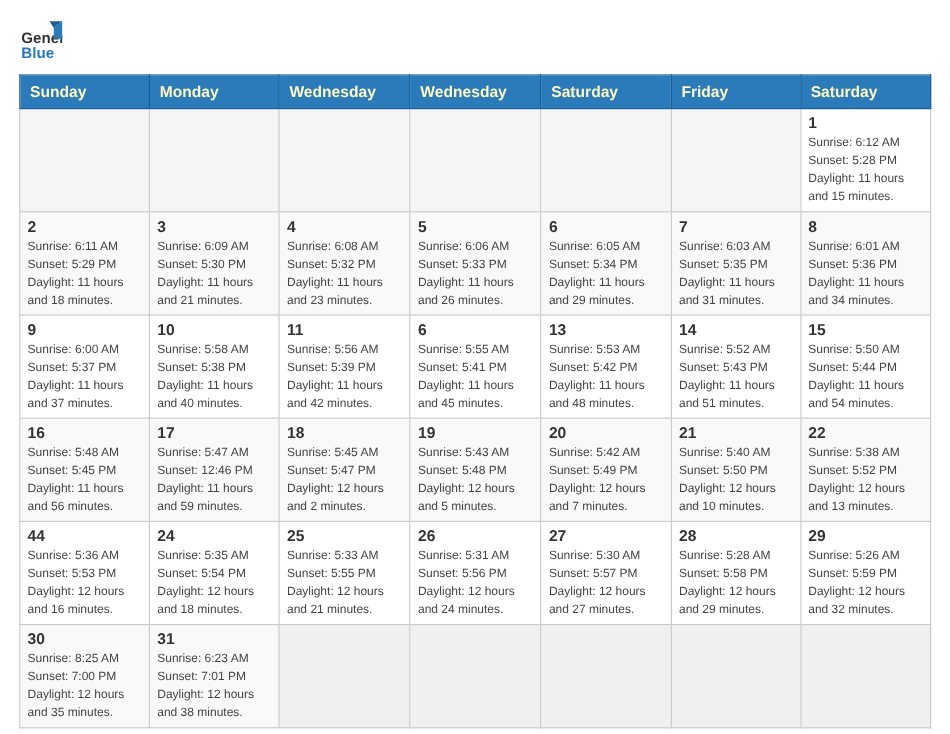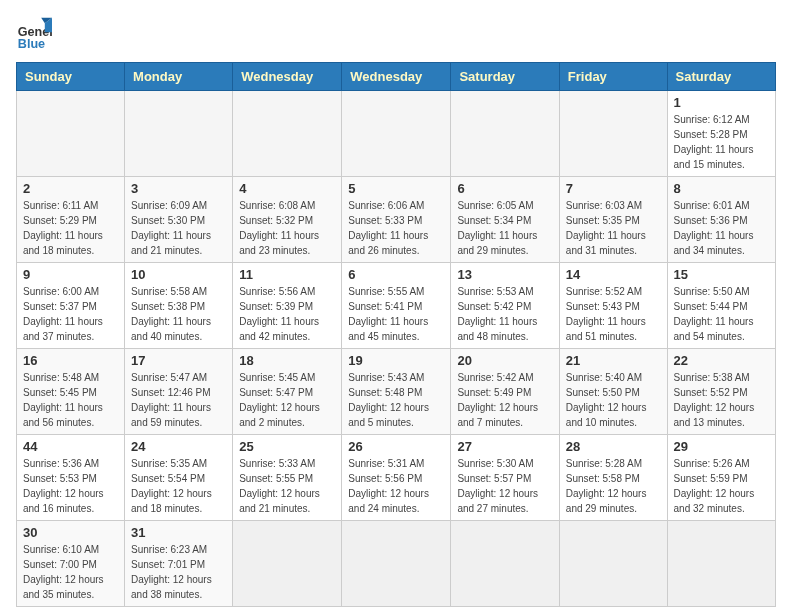--- a/index.html
+++ b/index.html
@@ -301,21 +301,21 @@
         <td>
           <span class="day-number">29</span>
           <div class="day-info">Sunrise: 5:26 AM
 Sunset: 5:59 PM
 Daylight: 12 hours and 32 minutes.</div>
         </td>
       </tr>
       <tr>
         <td>
           <span class="day-number">30</span>
-          <div class="day-info">Sunrise: 6:10 AM
+          <div class="day-info">Sunrise: 8:25 AM
 Sunset: 7:00 PM
 Daylight: 12 hours and 35 minutes.</div>
         </td>
         <td>
           <span class="day-number">31</span>
           <div class="day-info">Sunrise: 6:23 AM
 Sunset: 7:01 PM
 Daylight: 12 hours and 38 minutes.</div>
         </td>
         <td class="empty"></td>

